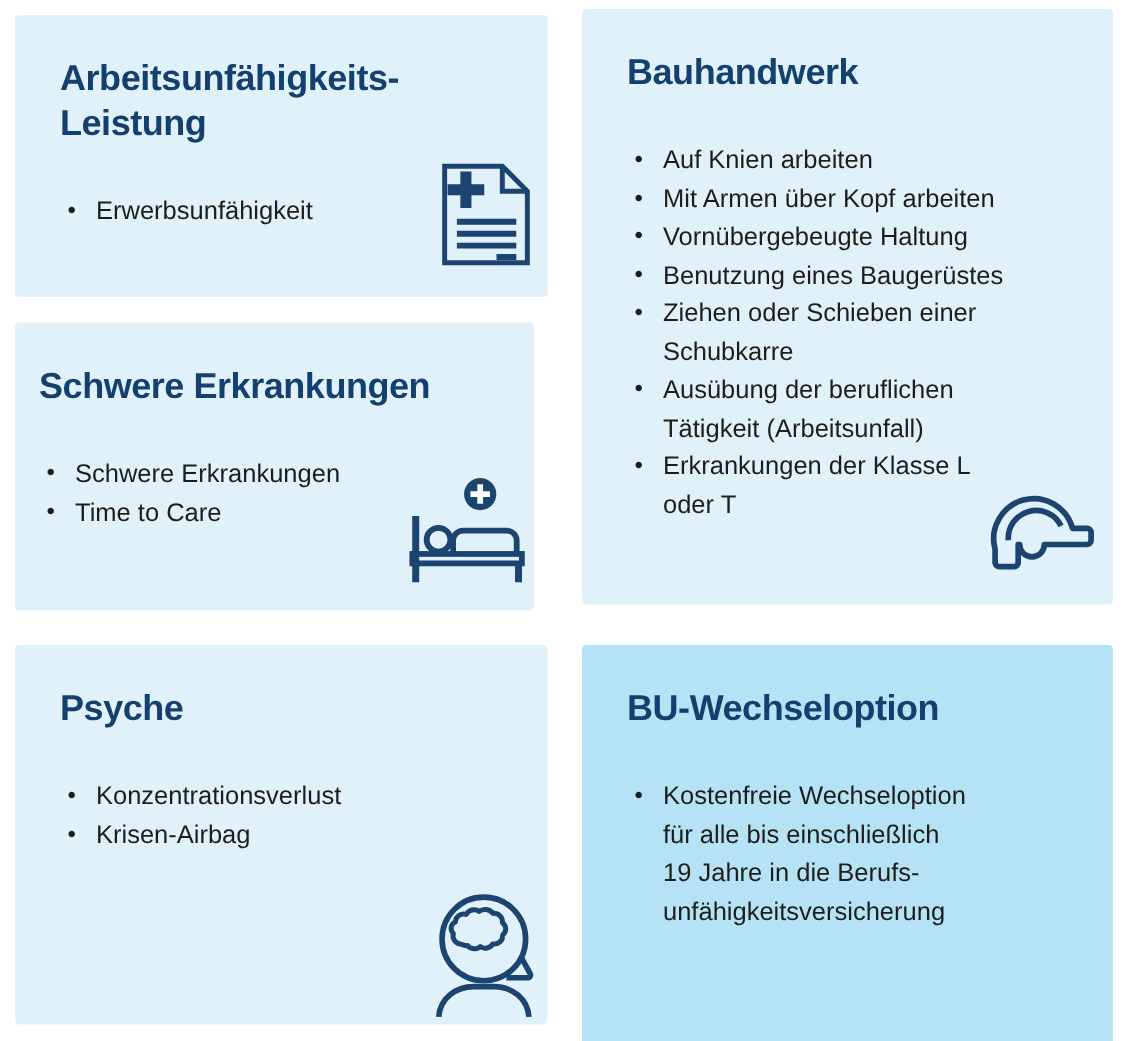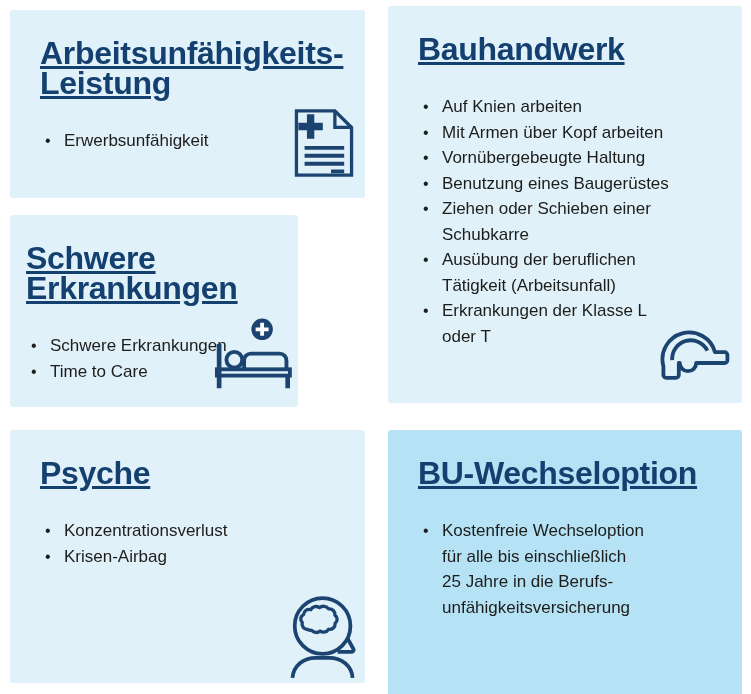--- a/index.html
+++ b/index.html
@@ -10,27 +10,27 @@
     --icon-color:#1B4470;
     --page-bg:#FFFFFF;
   }
   *{box-sizing:border-box;margin:0;padding:0;}
   html,body{background:var(--page-bg);}
   body{font-family:"Liberation Sans","DejaVu Sans",sans-serif;}
   .canvas{position:relative;width:751px;height:694px;background:var(--page-bg);overflow:hidden;}
   .card{position:absolute;background:var(--card-bg);border-radius:3px;padding:28px 20px 20px 30px;}
   .card.highlight{background:var(--highlight-card-bg);}
   #card-aul{left:10px;top:10px;width:355px;height:188px;}
-  #card-se{left:10px;top:215px;width:288px;height:192px;padding-left:16px;}
+  #card-se{left:10px;top:215px;width:346px;height:192px;padding-left:16px;}
   #card-psyche{left:10px;top:430px;width:355px;height:253px;}
   #card-bau{left:388px;top:6px;width:354px;height:397px;}
   #card-bu{left:388px;top:430px;width:354px;height:319px;}
   .card h2{
-    font-size:32px;line-height:30px;font-weight:bold;
-    color:var(--title-color);letter-spacing:-0.3px;white-space:pre-line;text-decoration:underline;
+    font-size:24px;line-height:30px;font-weight:bold;
+    color:var(--title-color);letter-spacing:-0.3px;white-space:pre-line;
   }
   .card ul{list-style:none;margin-top:30px;}
   .card li{
     position:relative;padding-left:24px;
     font-size:17px;line-height:25.5px;color:var(--text-color);
     white-space:pre-line;
   }
   .card li::before{
     content:"\2022";position:absolute;left:5px;top:0;
     font-size:16px;color:var(--text-color);
@@ -119,18 +119,18 @@
         <path class="stroke" stroke-width="1.9" d="M9.6 15.6 A9.3 9.3 0 0 1 27.2 10.8"></path>
       </svg>
     </span>
   </section>
 
   <section class="card highlight" id="card-bu">
     <h2>BU-Wechseloption</h2>
     <ul>
       <li>Kostenfreie Wechseloption
 für alle bis einschließlich
-25 Jahre in die Berufs-
+19 Jahre in die Berufs-
 unfähigkeitsversicherung</li>
     </ul>
   </section>
 
 </div>
 
 </body></html>

